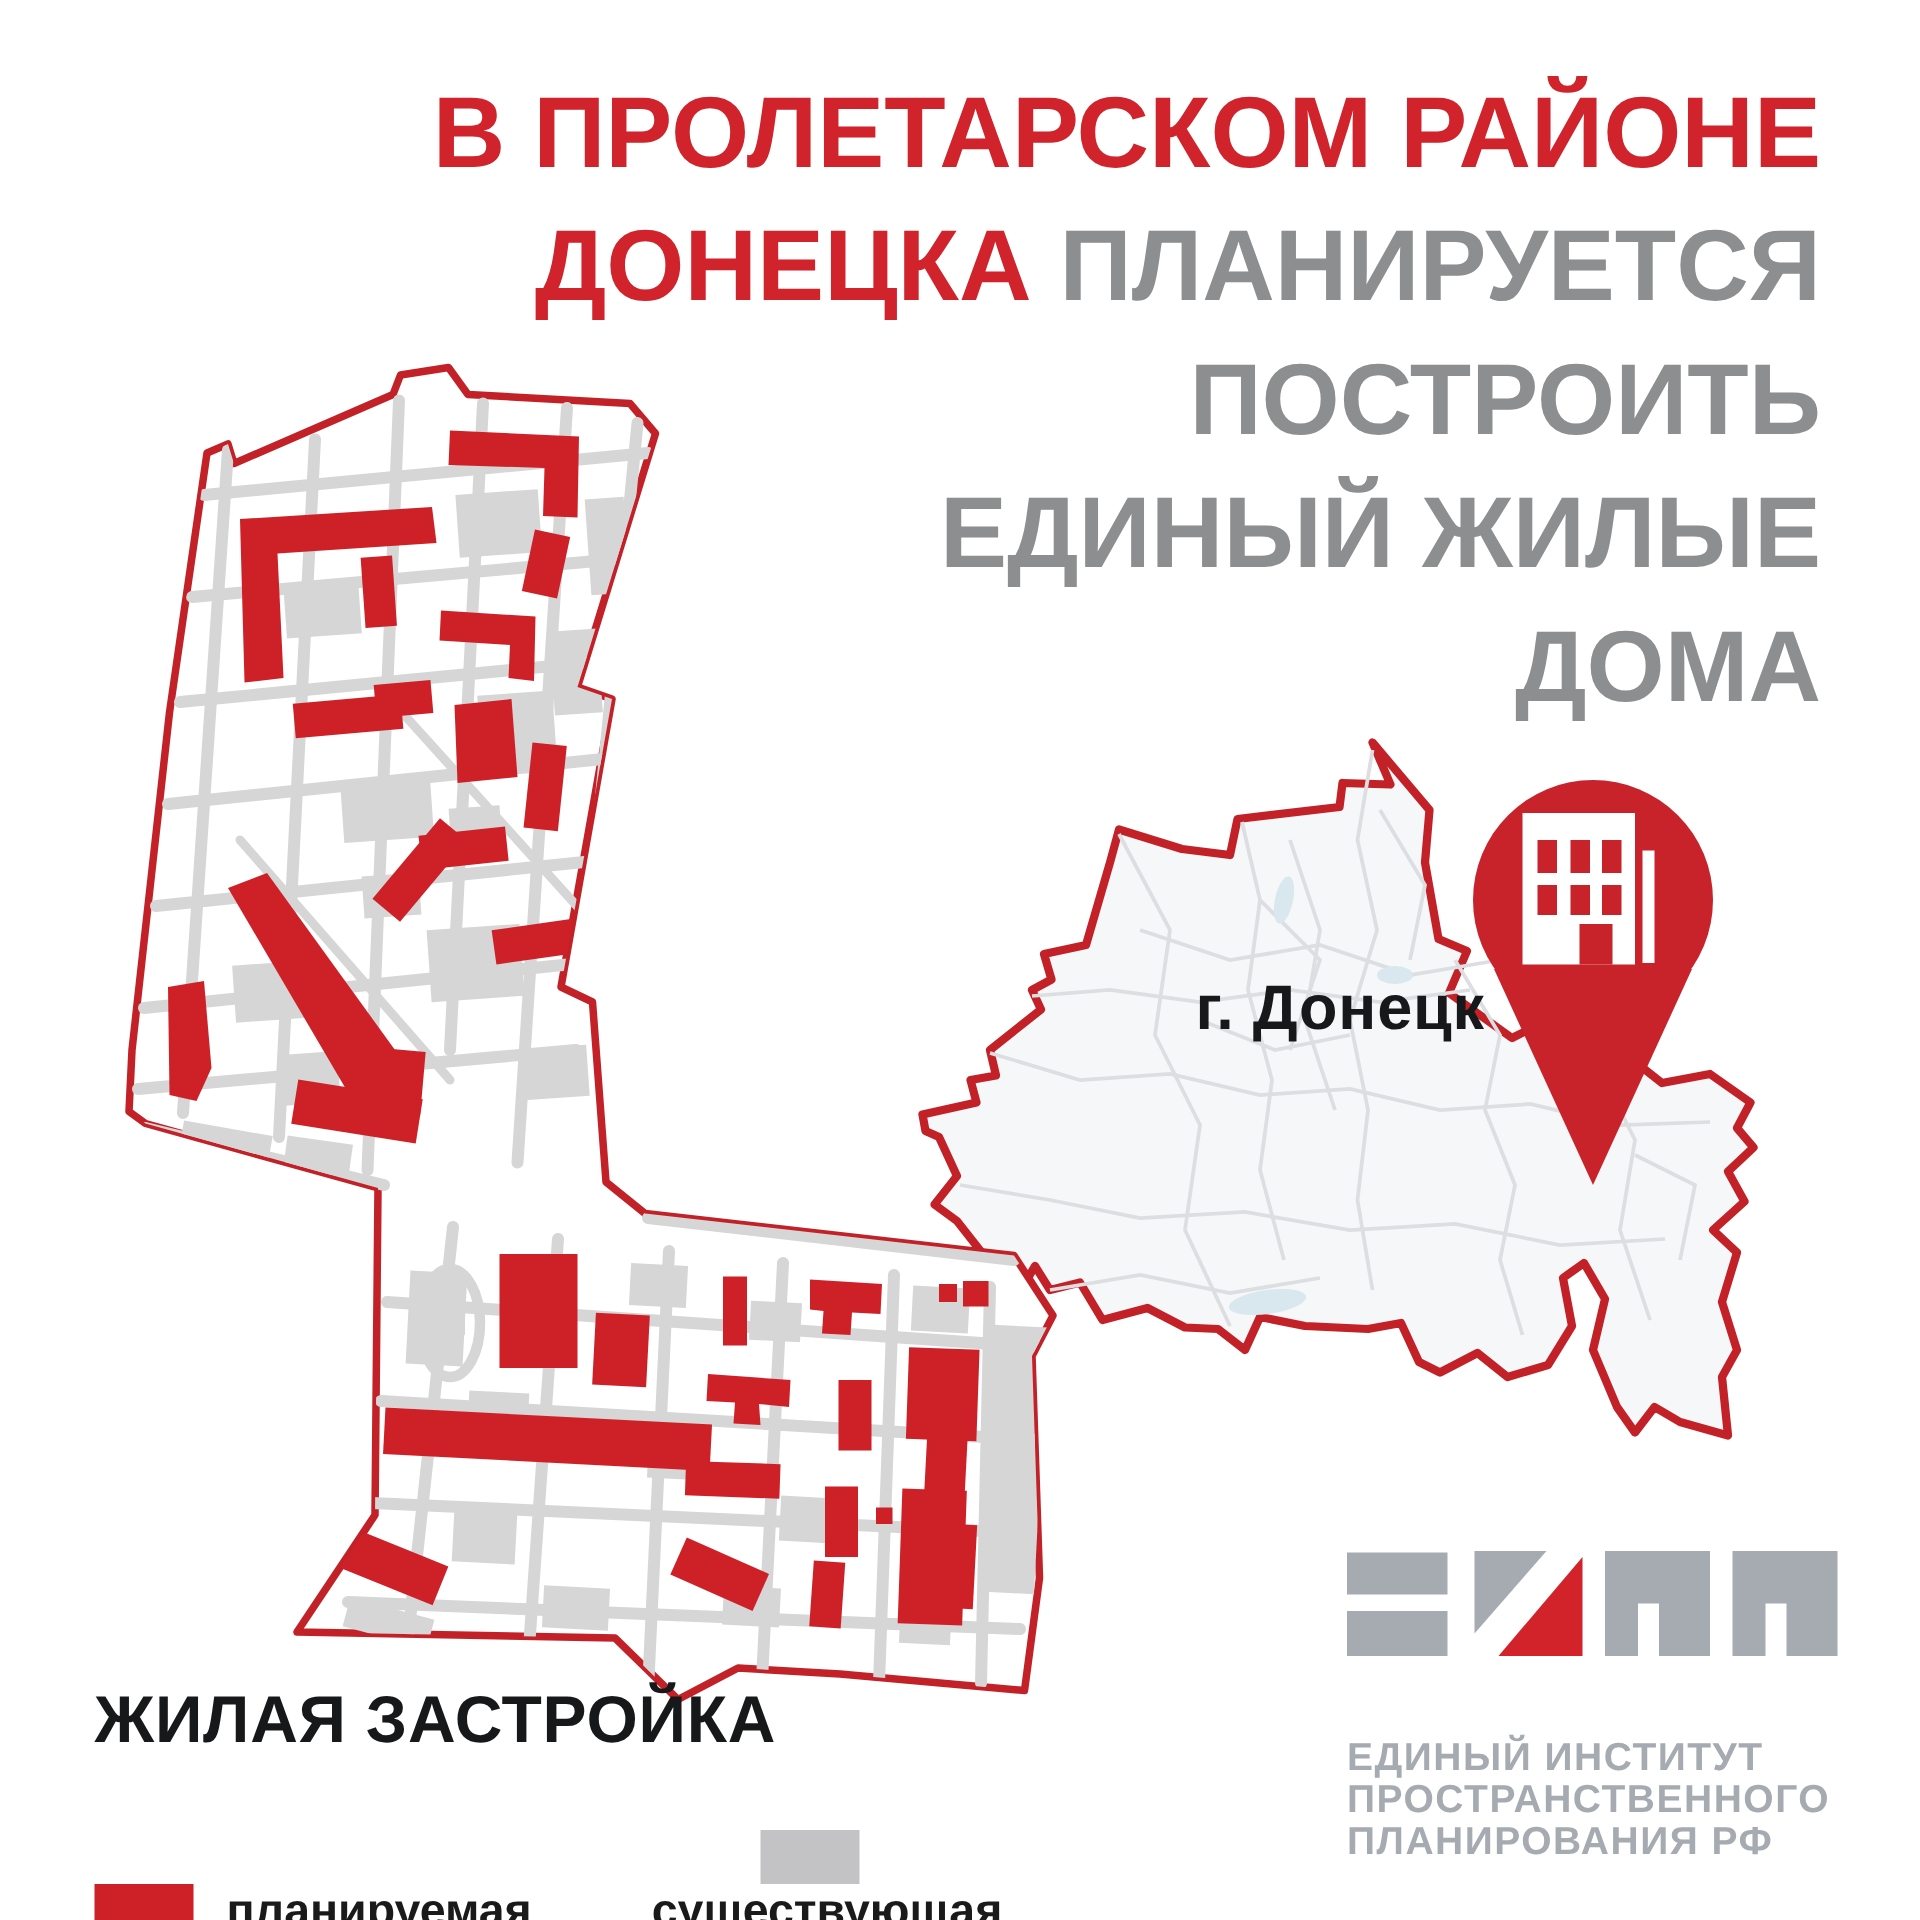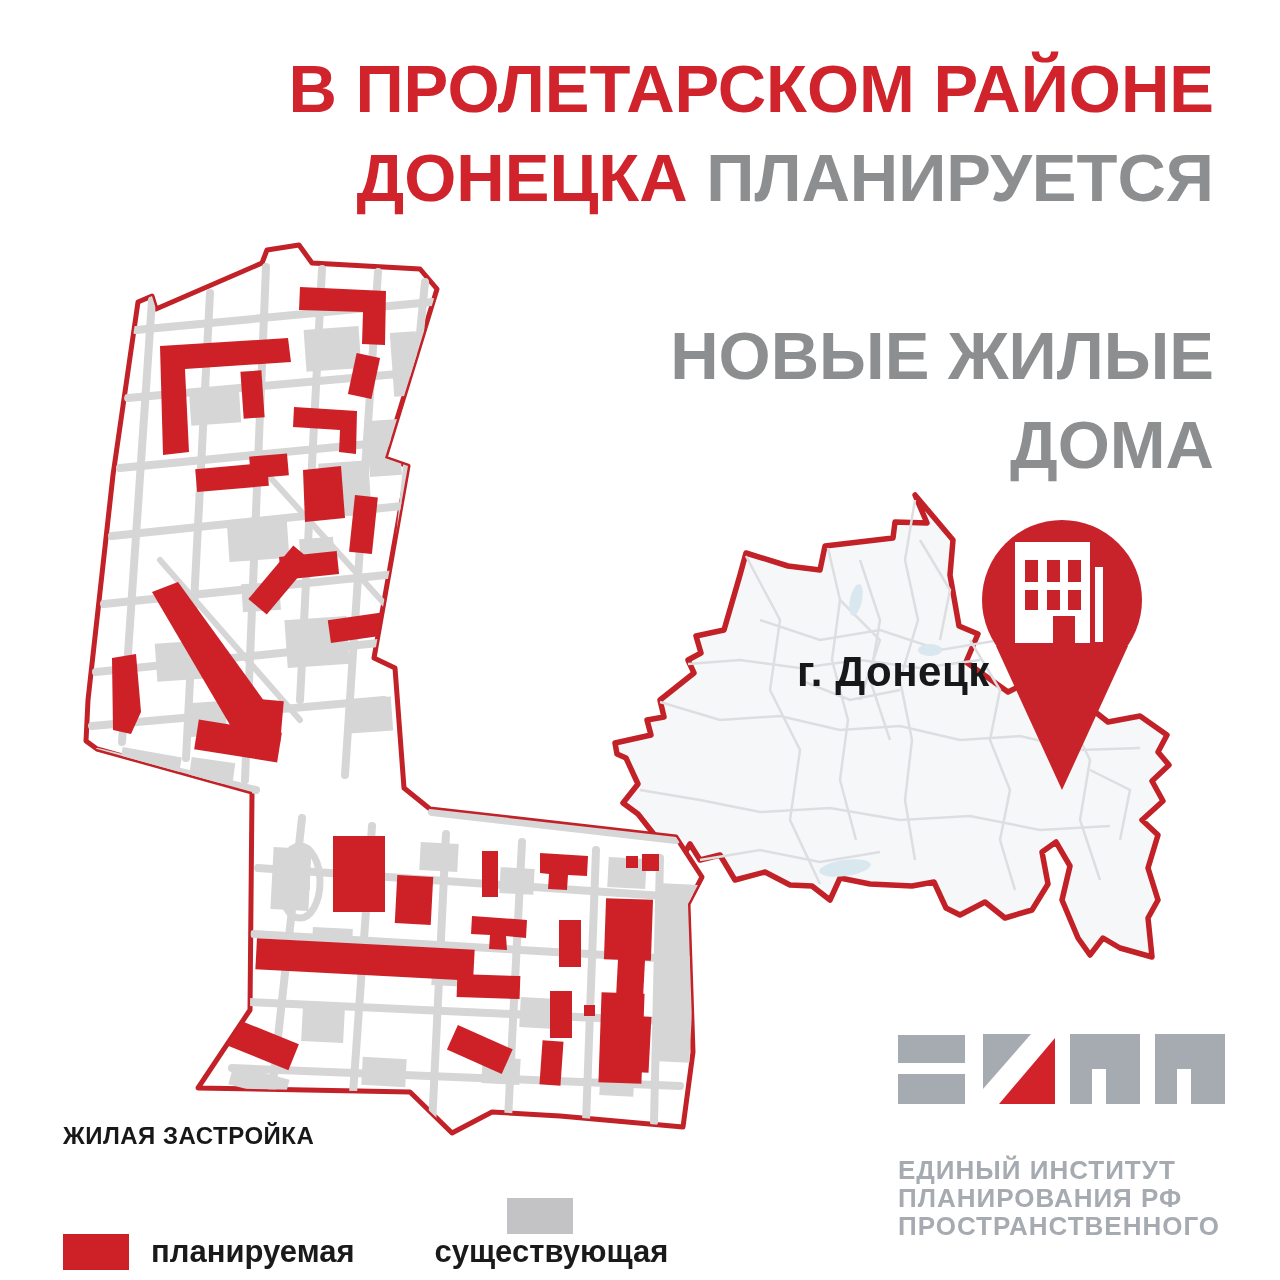--- a/index.html
+++ b/index.html
@@ -14,21 +14,21 @@
             letter-spacing:0px;color:#8C8E90;white-space:nowrap;}
   .headline .red{color:#D0232B;}
   .headline .w{display:inline-block;}
 
   
   .city-label{position:absolute;left:797px;top:648px;font-weight:700;
               font-size:42px;color:#17181A;letter-spacing:0.5px;}
 
   
   .legend{position:absolute;left:63px;top:1122px;width:700px;}
-  .legend-title{font-weight:700;font-size:24px;color:#17181A;letter-spacing:0.5px;}
+  .legend-title{font-weight:700;font-size:44px;color:#17181A;letter-spacing:0.5px;}
   .legend-row{display:flex;align-items:flex-end;margin-top:48px;}
   .swatch{width:66px;height:36px;flex:0 0 auto;}
   .legend-label{font-weight:700;font-size:31px;color:#1A1A1A;margin-left:22px;}
   .legend-item2{margin-left:58px;display:flex;align-items:center;flex-direction:column;}
 
   
   .logo{position:absolute;left:898px;top:1034px;width:340px;}
   .logo-text{margin-top:48px;font-weight:700;font-size:26px;line-height:28px;
              color:#A6ABB2;letter-spacing:1px;}
 </style>
@@ -209,23 +209,25 @@
   </svg>
 
   <div class="headline">
     <div class="w">
       <span class="red">В ПРОЛЕТАРСКОМ РАЙОНЕ</span>
     </div><br>
     <div class="w">
       <span class="red">ДОНЕЦКА</span>
       <span>ПЛАНИРУЕТСЯ</span>
     </div><br>
-    <br>
-    <div class="w">
-      <span>НОВЫЕ ЖИЛЫЕ</span>
+    <div class="w">
+      <span>ПОСТРОИТЬ</span>
+    </div><br>
+    <div class="w">
+      <span>ЕДИНЫЙ ЖИЛЫЕ</span>
     </div><br>
     <div class="w">
       <span>ДОМА</span>
     </div>
   </div>
 
   <div class="city-label">г. Донецк</div>
 
   <div class="legend">
     <div class="legend-title">ЖИЛАЯ ЗАСТРОЙКА</div>
@@ -249,18 +251,18 @@
         <rect x="257" y="0" width="70" height="70"></rect>
       </g>
       <polygon points="101,70 157,70 157,4" fill="#D2232A"></polygon>
       <g fill="#ffffff">
         <rect x="194" y="35" width="14" height="35"></rect>
         <rect x="279" y="35" width="14" height="35"></rect>
       </g>
     </svg>
     <div class="logo-text">
       <div>ЕДИНЫЙ ИНСТИТУТ</div>
+      <div>ПРОСТРАНСТВЕННОГО</div>
       <div>ПЛАНИРОВАНИЯ РФ</div>
-      <div>ПРОСТРАНСТВЕННОГО</div>
     </div>
   </div>
 
 </div>
 
 </body></html>

